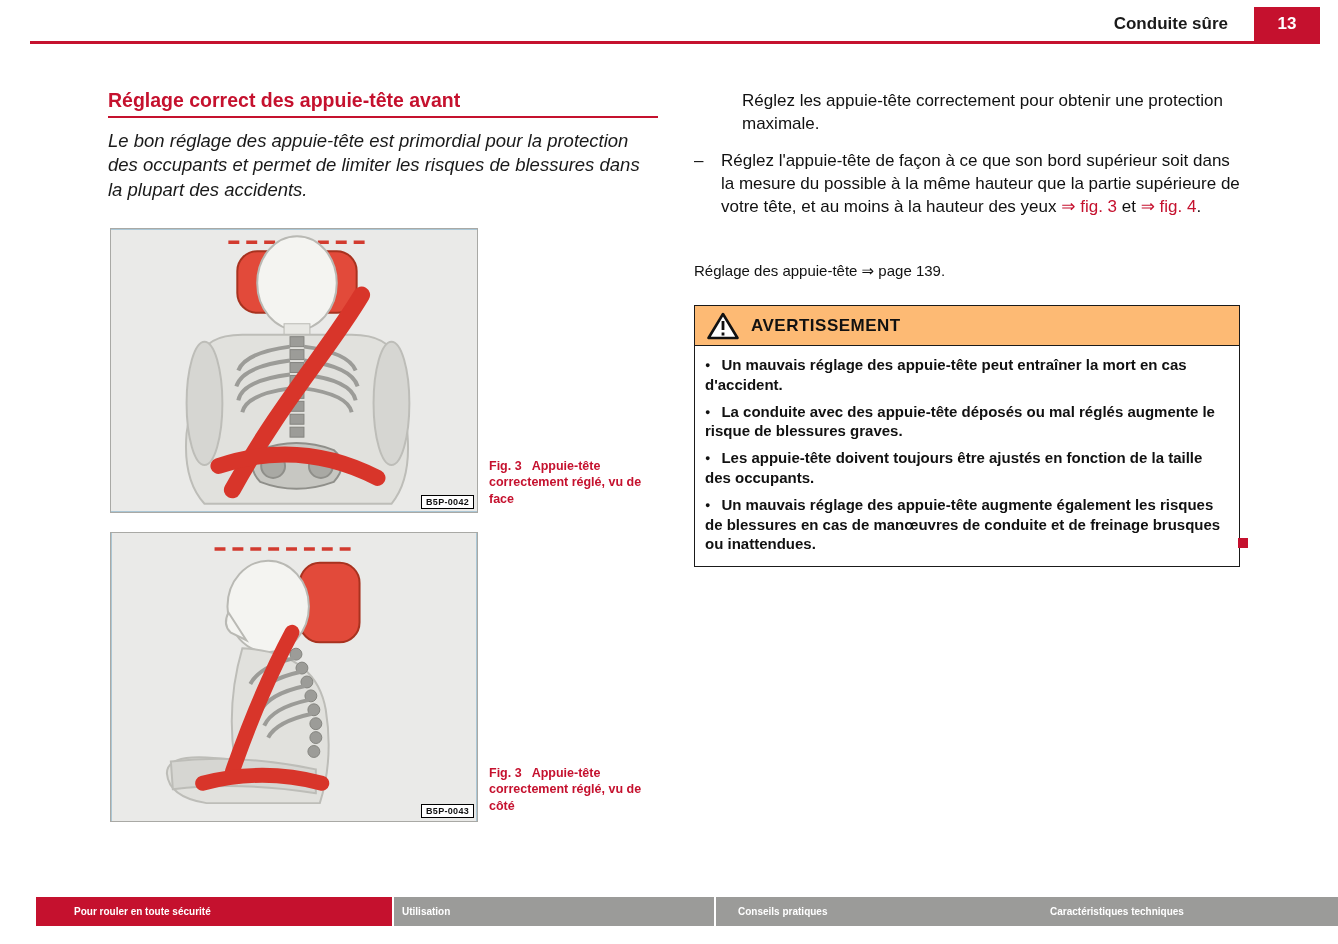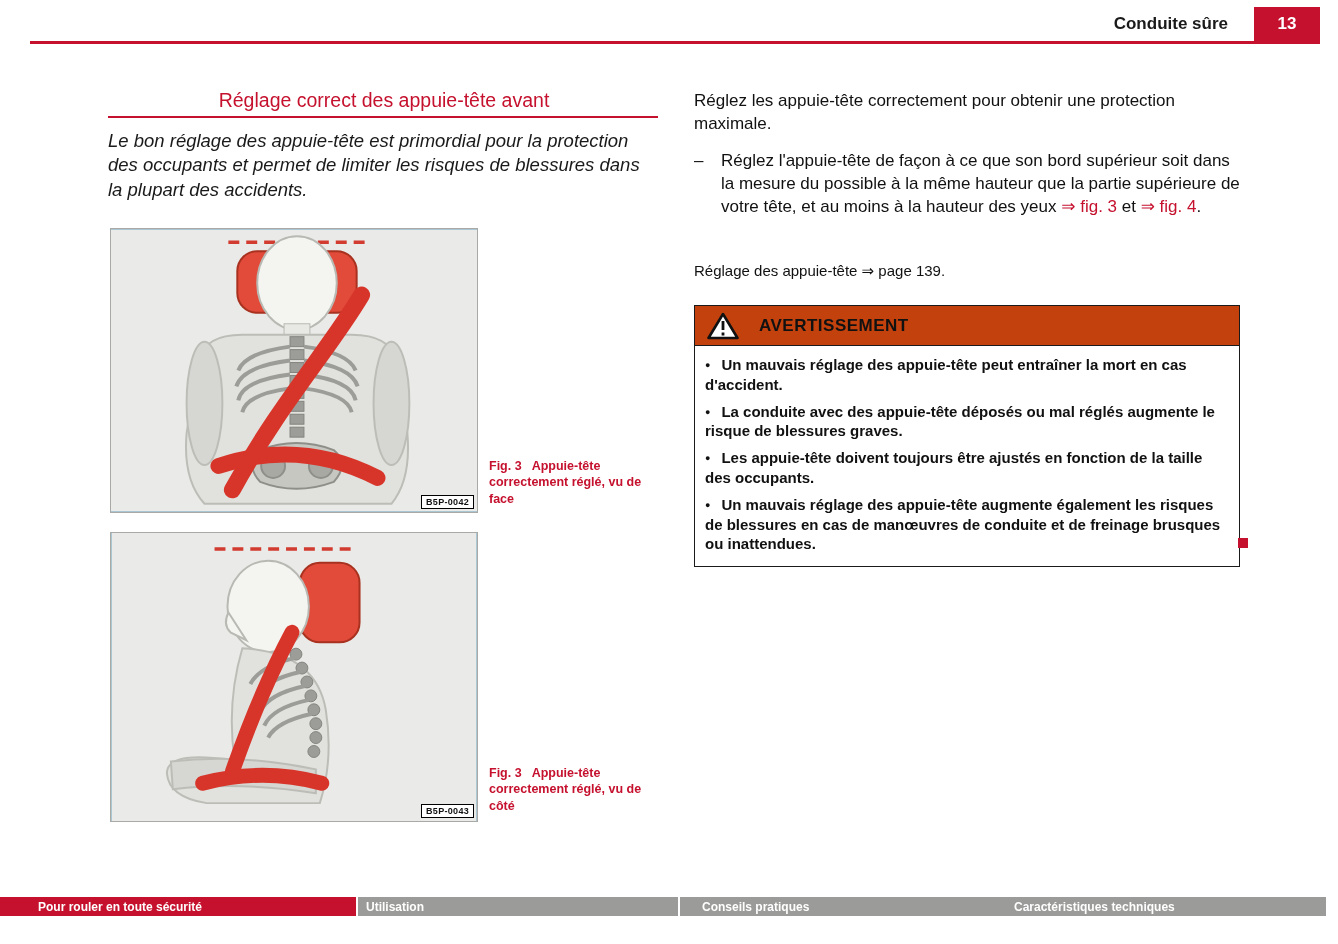--- a/index.html
+++ b/index.html
@@ -24,21 +24,21 @@
     display:flex; align-items:center; justify-content:center;
   }
   .hdr-rule {
     top:41px; left:30px; width:1290px; height:3px;
     background:var(--red);
   }
 
   
   .heading {
     top:89px; left:108px; width:552px;
-    color:var(--red); font-size:19.5px; font-weight:normal;text-align:center;
+    color:var(--red); font-size:19.5px; font-weight:bold;
   }
   .heading-rule {
     top:116px; left:108px; width:550px; height:2px;
     background:var(--red);
   }
   .intro {
     top:129px; left:108px; width:548px;
     font-style:italic; font-size:18.5px; line-height:1.32; color:#1a1a1a;
   }
   .fig-frame {
@@ -56,54 +56,55 @@
   .fig-caption {
     left:489px; width:165px;
     color:var(--red); font-size:12.5px; font-weight:bold; line-height:1.3;
   }
   .fig3-caption { top:458px; }
   .fig4-caption { top:765px; }
   .fig-caption strong { margin-right:10px; }
 
   
   .rc { left:694px; width:548px; }
-  .para1 { top:90px; font-size:17px; line-height:1.35; }
+  .para1 { top:90px; font-size:17px; line-height:1.35;margin-left:48px; }
   .dash-item { top:150px; display:flex; font-size:17px; line-height:1.35; }
   .dash-item .dash { width:27px; flex:0 0 27px; }
   .ref-link, .fig-link { color:var(--red); }
   .ref-line { top:262px; font-size:15px; }
 
   .warning-box {
     top:305px; width:546px;
     border:1px solid #1a1a1a; background:#fff;
   }
   .warning-head {
-    background:#c2410c; border-bottom:1px solid #1a1a1a;
-    height:40px; display:flex; align-items:center; gap:20px;
+    background:#fdba74; border-bottom:1px solid #1a1a1a;
+    height:40px; display:flex; align-items:center; gap:12px;
     padding:0 12px;
   }
   .warning-title { font-size:17px; font-weight:bold; letter-spacing:.5px; color:#111; }
   .warn-tri { width:32px; height:28px; flex:0 0 32px; }
   .warning-body { padding:9px 12px 10px 10px; }
   .warn-item {
     font-size:15px; font-weight:bold; line-height:1.32; color:#111;
     margin-bottom:7px;
   }
   .warn-item:last-child { margin-bottom:2px; }
   .warn-bullet { font-size:9px; vertical-align:2px; margin-right:11px; }
   .end-marker {
     top:538px; left:1238px; width:10px; height:10px; background:var(--red);
   }
 
   
   .footer-tab {
-    top:897px; height:19px;
-    color:#fff; font-size:12px; font-weight:bold;
+    top:897px; height:29px;
+    color:#fff; font-size:10px; font-weight:bold;
     display:flex; align-items:center;
     background:#9b9b99;
+    margin-left:36px;
   }
   .ft-0 { left:0;     width:356px; background:var(--red); padding-left:38px; }
   .ft-1 { left:358px; width:320px; padding-left:8px;text-align:center; }
   .ft-2 { left:680px; width:320px; padding-left:22px; }
   .ft-3 { left:990px; width:336px; padding-left:24px; }
 
   :root { --red:#c5112e; }
 </style>
 </head>
 <body>

